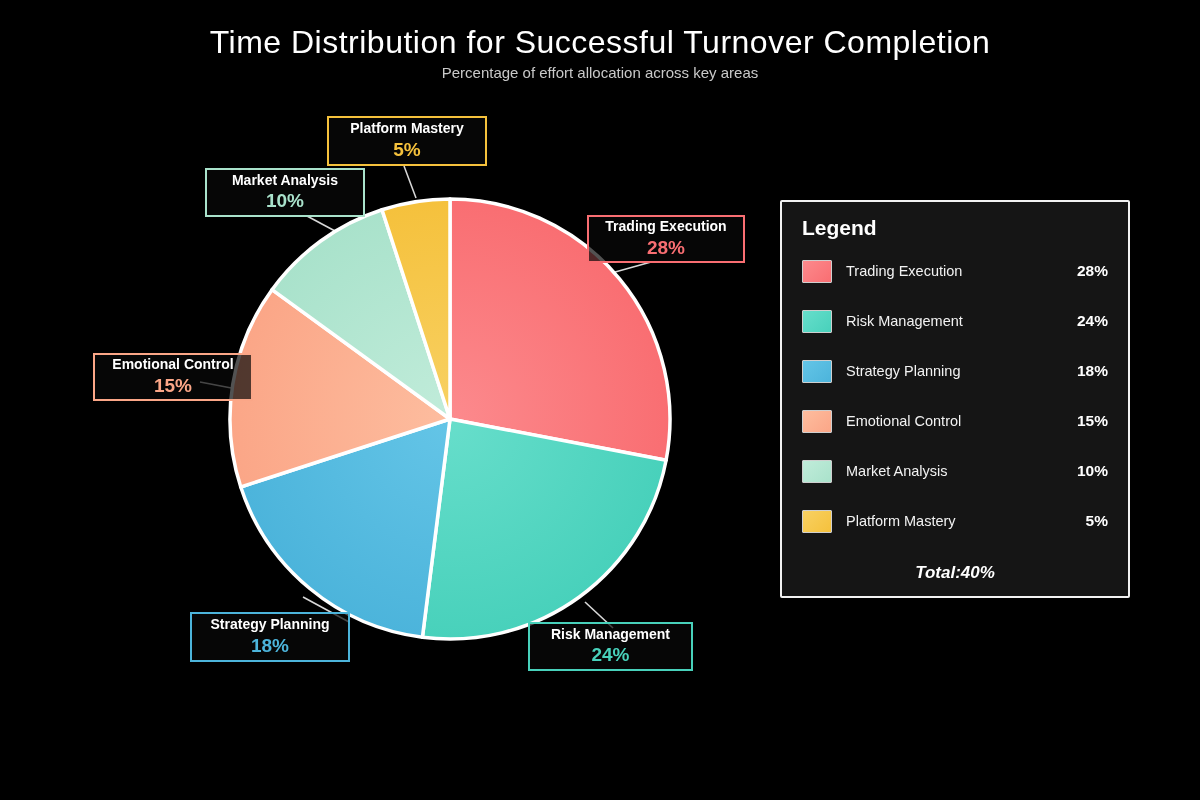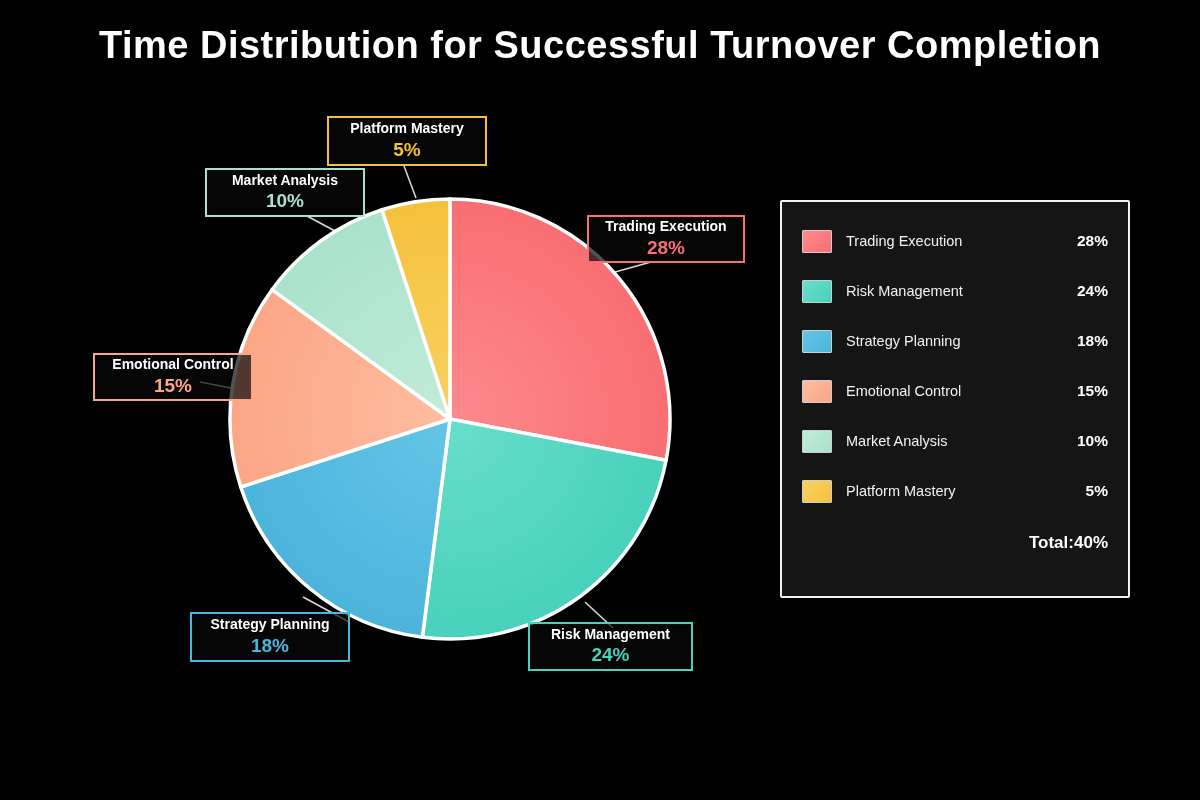--- a/index.html
+++ b/index.html
@@ -10,22 +10,22 @@
     width: 1200px;
     height: 800px;
     background: #000;
     overflow: hidden;
   }
   .chart-title {
     position: absolute;
     top: 24px; left: 0; width: 100%;
     text-align: center;
     color: #ffffff;
-    font-size: 38px;
-    font-weight: bold;
+    font-size: 32px;
+    font-weight: normal;
     letter-spacing: 0.5px;
   }
   .chart-subtitle {
     position: absolute;
     top: 64px; left: 0; width: 100%;
     text-align: center;
     color: #c9c9c9;
     font-size: 15px;
   }
   #chart-svg { position: absolute; inset: 0; }
@@ -90,34 +90,36 @@
   }
   .legend-pct {
     color: #ffffff;
     font-size: 15.5px;
     font-weight: bold;
   }
   .legend-total-row {
     height: 54px;
     display: flex;
     align-items: center;
-    justify-content: flex-end;
+    justify-content: center;
+    font-style: italic;
   }
   .legend-total-label, .legend-total-value {
     color: #ffffff;
     font-size: 17px;
     font-weight: bold;
   }
 </style>
 </head>
 <body>
 
 <div class="stage">
 
   <div class="chart-title">Time Distribution for Successful Turnover Completion</div>
+  <div class="chart-subtitle">Percentage of effort allocation across key areas</div>
 
   <svg id="chart-svg" width="1200" height="800" viewBox="0 0 1200 800">
     <defs id="pie-defs">
         <radialGradient id="sliceGrad0" gradientUnits="userSpaceOnUse" cx="450" cy="419" r="220">
           <stop offset="0%" stop-color="#fc8a8d"></stop>
           <stop offset="100%" stop-color="#f96e72"></stop>
         </radialGradient>
         <radialGradient id="sliceGrad1" gradientUnits="userSpaceOnUse" cx="450" cy="419" r="220">
           <stop offset="0%" stop-color="#67decb"></stop>
           <stop offset="100%" stop-color="#48d1bb"></stop>
@@ -176,20 +178,21 @@
   <div class="callout co-4" style="border-color: rgb(169, 226, 203);">
     <span class="co-label">Market Analysis</span>
     <span class="co-pct" style="color: rgb(169, 226, 203);">10%</span>
   </div>
   <div class="callout co-5" style="border-color: rgb(245, 193, 60);">
     <span class="co-label">Platform Mastery</span>
     <span class="co-pct" style="color: rgb(245, 193, 60);">5%</span>
   </div>
 
   <div class="legend-panel">
+    <div class="legend-title">Legend</div>
 
     <div class="legend-row">
       <span class="legend-swatch" style="background: linear-gradient(135deg, rgb(252, 138, 141), rgb(249, 110, 114));"></span>
       <span class="legend-label">Trading Execution</span>
       <span class="legend-pct">28%</span>
     </div>
     <div class="legend-row">
       <span class="legend-swatch" style="background: linear-gradient(135deg, rgb(103, 222, 203), rgb(72, 209, 187));"></span>
       <span class="legend-label">Risk Management</span>
       <span class="legend-pct">24%</span>

